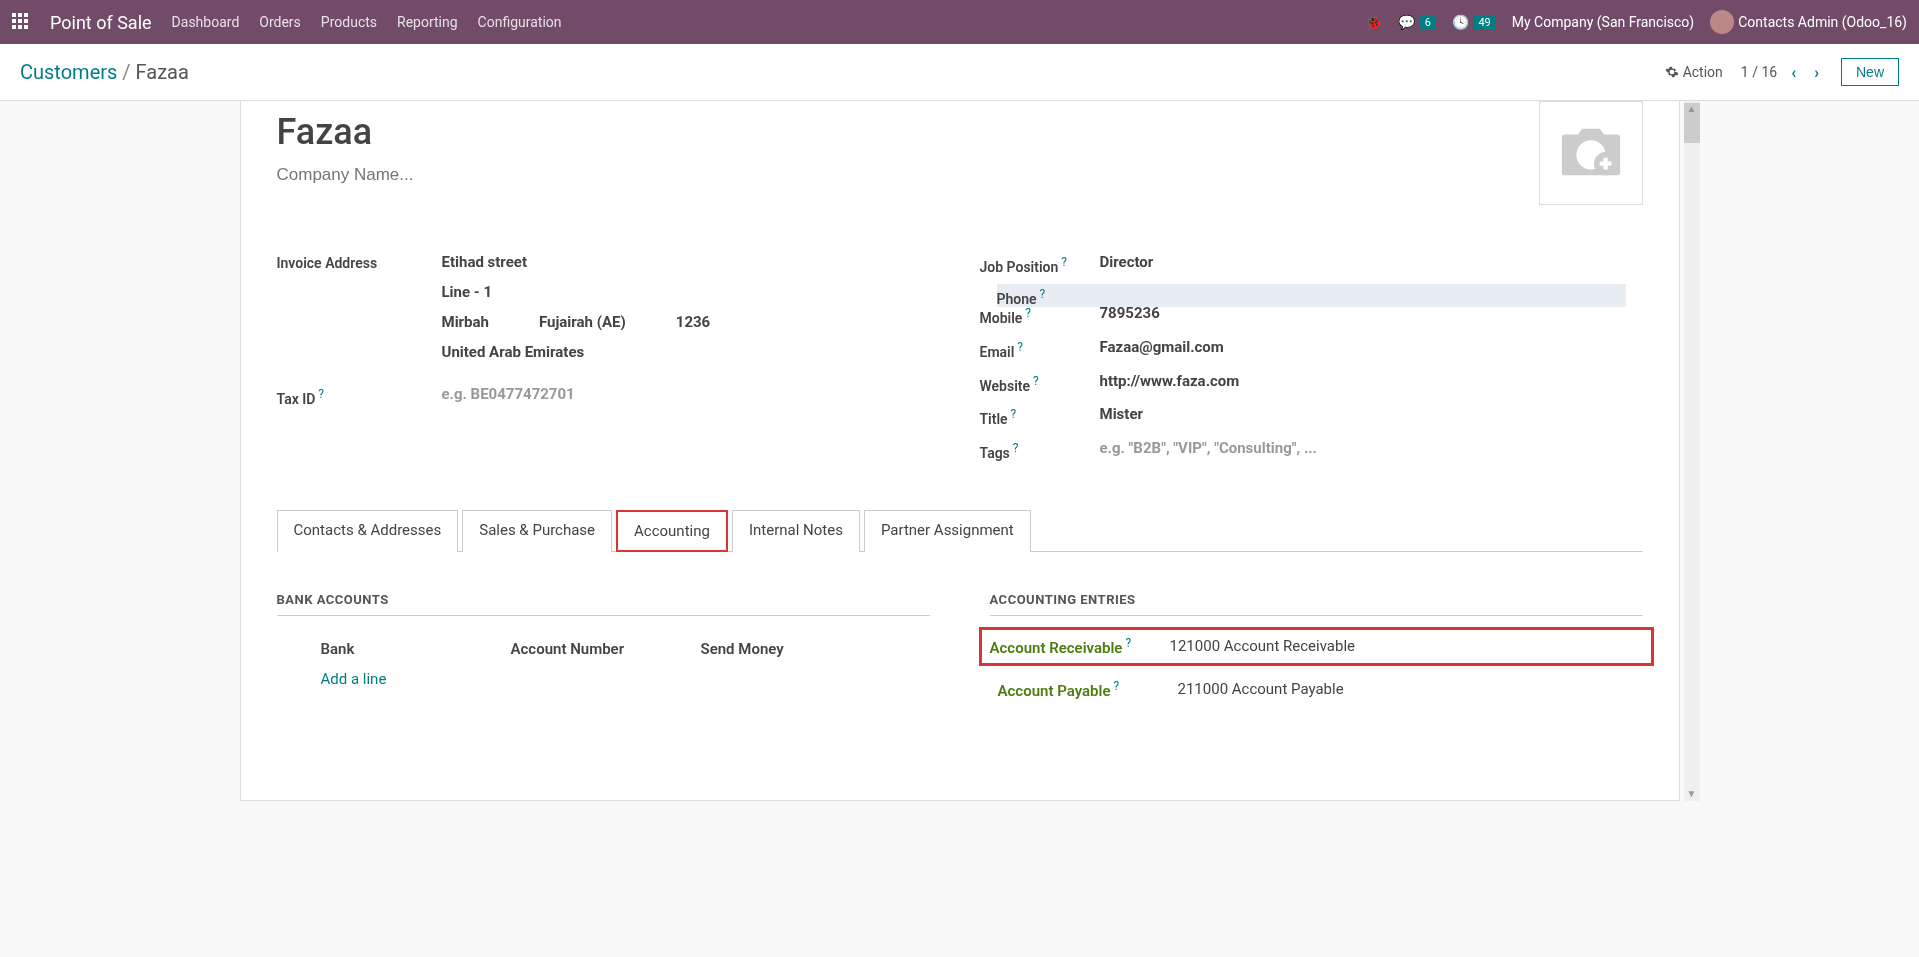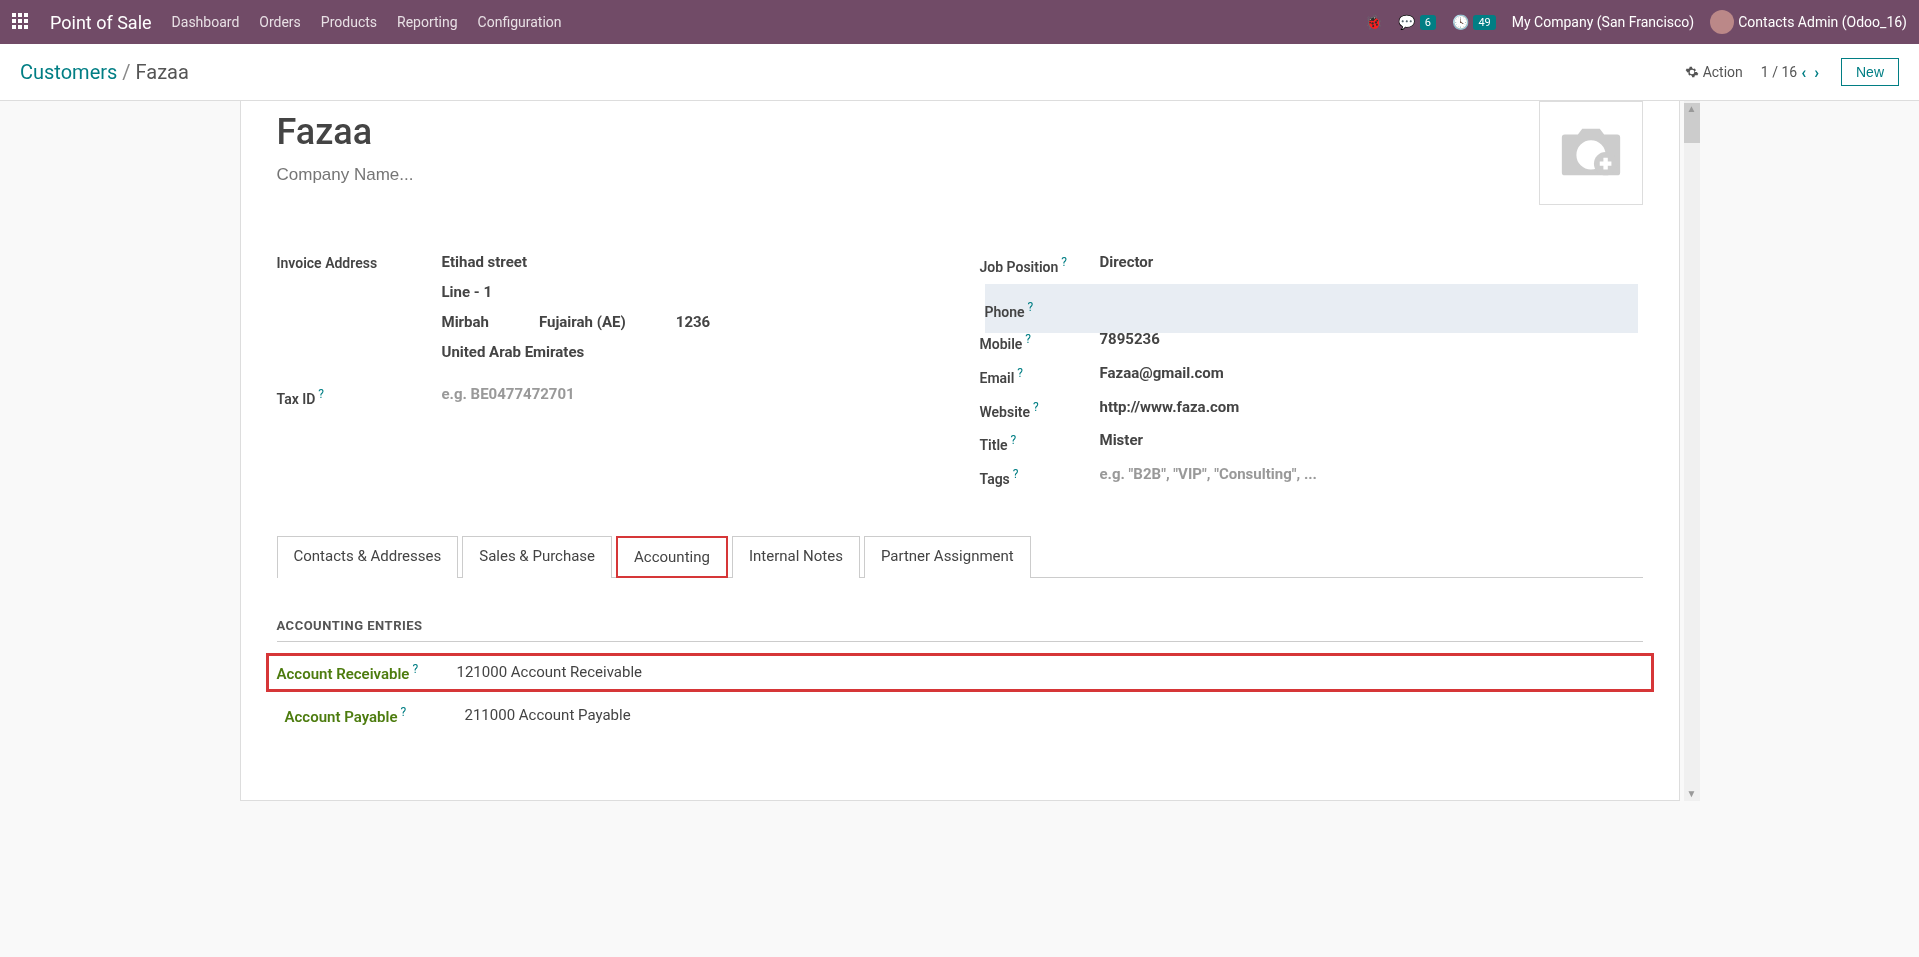--- a/index.html
+++ b/index.html
@@ -18,21 +18,21 @@
     .avatar { width: 24px; height: 24px; border-radius: 50%; background: #b88; display: inline-block; }
     
     
     .subheader { background: #fff; border-bottom: 1px solid #ddd; padding: 14px 20px; display: flex; align-items: center; }
     .breadcrumb { font-size: 20px; color: #017e84; }
     .breadcrumb .sep { color: #888; }
     .breadcrumb .current { color: #555; }
     .subheader-right { margin-left: auto; display: flex; align-items: center; gap: 18px; }
     .action-btn { color: #555; cursor: pointer; display: flex; align-items: center; gap: 4px; }
     .gear-icon { width: 14px; height: 14px; }
-    .pager { color: #555; display: flex; align-items: center; gap: 0; }
+    .pager { color: #555; display: flex; align-items: center; gap: 10px; }
     .chevron { color: #017e84; cursor: pointer; font-size: 16px; padding: 4px; font-weight: bold; }
     .new-btn { border: 1px solid #017e84; color: #017e84; background: #fff; padding: 5px 14px; cursor: pointer; font-size: 14px; }
     
     
     .content-wrap { max-width: 1480px; margin: 0 auto; padding: 0 20px; position: relative; }
     .form-sheet { background: #fff; border: 1px solid #ddd; border-top: none; padding: 10px 36px 40px; min-height: 700px; }
     
     .name-row { display: flex; justify-content: space-between; align-items: flex-start; }
     .customer-name { font-size: 36px; color: #444; font-weight: 500; margin-bottom: 12px; }
     .company-input { font-size: 17px; color: #999; border: none; outline: none; width: 400px; background: transparent; }
@@ -41,21 +41,21 @@
     
     .form-cols { display: flex; gap: 40px; margin-top: 48px; }
     .col { flex: 1; }
     .frow { display: flex; margin-bottom: 12px; align-items: flex-start; }
     .flabel { width: 165px; color: #444; font-weight: 600; font-size: 14px; padding-top: 2px; }
     .flabel.question::after { content: " ?"; color: #017e84; font-weight: 400; font-size: 12px; vertical-align: super; }
     .fval { flex: 1; color: #444; font-size: 15px; font-weight: bold; }
     .fval.placeholder { color: #999; }
     .addr-line { margin-bottom: 12px; font-size: 15px; color: #444; }
     .addr-row { display: flex; gap: 50px; margin-bottom: 12px; }
-    .phone-highlight { background: #e8edf3; padding: 14px 0; margin: -3px 5px; }
+    .phone-highlight { background: #e8edf3; padding: 1px 0; margin: -3px 17px; }
     .right-label { width: 120px; }
     
     
     .tabs { display: flex; margin-top: 36px; border-bottom: 1px solid #ccc; }
     .tab { padding: 10px 16px; border: 1px solid #ccc; border-bottom: none; margin-right: 4px; background: #fff; cursor: pointer; font-size: 15px; color: #444; position: relative; top: 1px; }
     .tab.active { border: 2px solid #d63638; color: #444; }
     
     
     .tab-content { display: flex; gap: 60px; margin-top: 40px; }
     .tab-col { flex: 1; }
@@ -214,20 +214,31 @@
     <div class="tabs">
       <div class="tab">Contacts &amp; Addresses</div>
       <div class="tab">Sales &amp; Purchase</div>
       <div class="tab active">Accounting</div>
       <div class="tab">Internal Notes</div>
       <div class="tab">Partner Assignment</div>
     </div>
 
     <div class="tab-content">
       <div class="tab-col">
+        <div class="section-title">BANK ACCOUNTS</div>
+        <div class="bank-table">
+          <div class="bank-head">
+            <div>Bank</div>
+            <div>Account Number</div>
+            <div>Send Money</div>
+          </div>
+          <div class="add-line">Add a line</div>
+        </div>
+      </div>
+      <div class="tab-col">
         <div class="section-title">ACCOUNTING ENTRIES</div>
         <div class="acc-row highlight-box">
           <div class="acc-label question">Account Receivable</div>
           <div class="acc-val">121000 Account Receivable</div>
         </div>
         <div class="acc-row">
           <div class="acc-label question">Account Payable</div>
           <div class="acc-val">211000 Account Payable</div>
         </div>
       </div>

